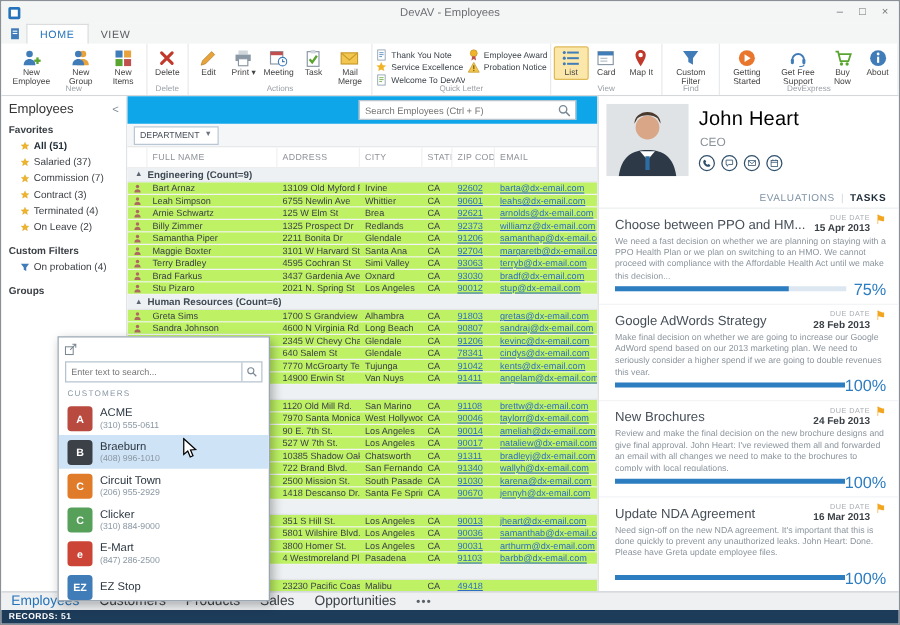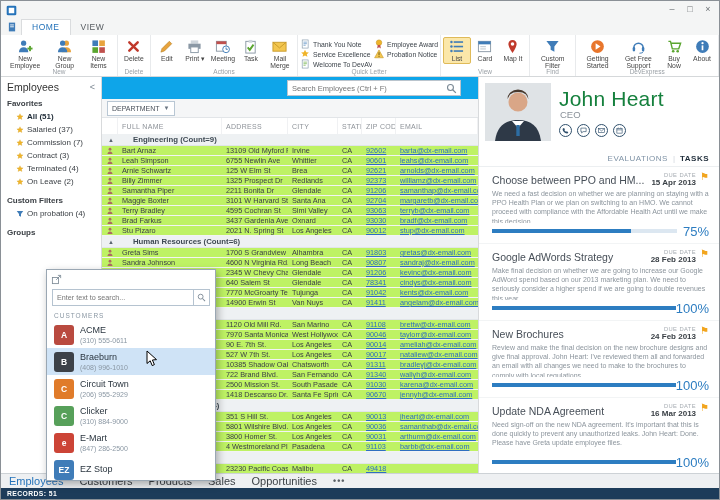--- a/index.html
+++ b/index.html
@@ -50,38 +50,38 @@
   #grid-toolbar{height:22px;background:#0ea5e9;position:relative;}
   #searchbox{position:absolute;right:17px;top:3px;width:174px;height:16px;background:#fff;border:1px solid #bac4cd;display:flex;align-items:center;box-sizing:border-box;}
   #searchbox input{flex:1;border:0;outline:0;font-size:7.5px;color:#555;padding:0 4px;background:transparent;font-family:inherit;min-width:0;}
   #searchbox .ic{width:11px;height:11px;margin-right:3px;}
   #group-panel{height:19px;background:#f5f6f7;border-bottom:1px solid #e2e5e8;display:flex;align-items:center;padding-left:5px;box-sizing:border-box;}
   #group-chip{height:13px;border:1px solid #b9c7d4;background:#fff;font-size:7px;color:#49505a;display:flex;align-items:center;padding:0 4px;gap:4px;}
   #group-chip .caret{font-size:6px;color:#6b7682;}
   #col-headers{height:16px;border-bottom:1px solid #d8dbde;display:flex;background:#fff;}
   .hcell{font-size:7px;color:#8d9298;letter-spacing:.3px;display:flex;align-items:center;padding-left:4px;border-right:1px solid #f0f1f3;box-sizing:border-box;white-space:nowrap;overflow:hidden;}
   #rows{position:absolute;top:57px;bottom:0;left:0;right:0;overflow:hidden;}
-  .grow{height:12px;background:#eef1f3;border-bottom:1px solid #e1e5e8;display:flex;align-items:center;font-size:7.8px;font-weight:bold;color:#3f4a54;padding-left:6px;box-sizing:border-box;gap:19px;}
+  .grow{height:12px;background:#eef1f3;border-bottom:1px solid #e1e5e8;display:flex;align-items:center;font-size:7.8px;font-weight:bold;color:#3f4a54;padding-left:6px;box-sizing:border-box;gap:4px;}
   .grow .tri{font-size:6px;color:#5a6570;}
   .drow{height:10px;display:flex;border-bottom:1px solid #f2f3f4;box-sizing:border-box;background:#bef264;}
   .dcell{font-size:7.3px;color:#3c4146;line-height:9px;padding-left:4px;white-space:nowrap;overflow:hidden;box-sizing:border-box;display:flex;align-items:center;}
   .w-ic{width:16px;justify-content:center;padding-left:0;}
   .w-name{width:104px;}
   .w-addr{width:66px;}
   .w-city{width:50px;}
   .w-state{width:24px;}
   .w-zip{width:34px;}
   .w-email{flex:1;}
   .lnk{color:#2e6fc0;text-decoration:underline;}
   .w-ic .ic{width:8px;height:8px;}
 
   
   #detail{position:absolute;top:76px;right:0;width:241px;bottom:26px;background:#fff;border-left:1px solid #d8dadc;box-sizing:border-box;}
   #photo{position:absolute;left:6px;top:6px;width:66px;height:58px;}
-  #emp-name{position:absolute;left:80px;top:10px;font-size:21px;color:#15803d;letter-spacing:.2px;}
+  #emp-name{position:absolute;left:80px;top:10px;font-size:16px;color:#000000;letter-spacing:.2px;}
   #emp-title{position:absolute;left:81px;top:32px;font-size:9.5px;color:#8a9199;}
   #contact-row{position:absolute;left:80px;top:47px;display:flex;gap:5px;}
   .cbtn{width:13px;height:13px;border:1px solid #30506c;border-radius:50%;display:flex;align-items:center;justify-content:center;box-sizing:border-box;}
   .cbtn .ic{width:7px;height:7px;}
   #detail-tabs{position:absolute;top:74px;left:0;right:0;height:16px;display:flex;justify-content:flex-end;align-items:center;padding-right:10px;gap:5px;border-bottom:1px solid #eceff1;box-sizing:border-box;}
   .dtab{font-size:8px;letter-spacing:.5px;color:#7e92a5;}
   .dtab.active{color:#1f2d3a;font-weight:bold;}
   .dtab-sep{color:#cfd6dc;font-size:8px;}
   #tasks{position:absolute;top:90px;left:0;right:0;bottom:0;overflow:hidden;}
   .task{height:77px;padding:5px 10px 4px 13px;box-sizing:border-box;border-bottom:1px solid #f2f4f5;display:flex;flex-direction:column;}
@@ -128,20 +128,21 @@
 
 <div id="app">
 
   <div id="titlebar">
     <span id="app-icon" class="ic">
         <svg viewBox="0 0 16 16" preserveAspectRatio="xMidYMid meet">
           <rect x="1" y="1" width="14" height="14" rx="2" fill="#2573ba"></rect>
           <rect x="4" y="4" width="8" height="8" fill="#fff"></rect>
         </svg>
       </span>
+    <span id="win-title">DevAV - Employees</span>
     <span id="winbtns">
       <span>–</span>
       <span>□</span>
       <span>×</span>
     </span>
   </div>
 
   <div id="tabrow">
     <span id="file-icon" class="ic">
         <svg viewBox="0 0 16 16" preserveAspectRatio="xMidYMid meet">

